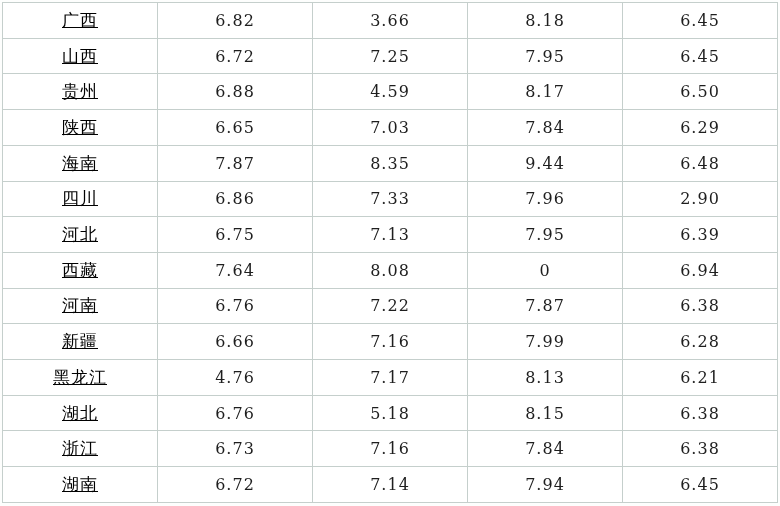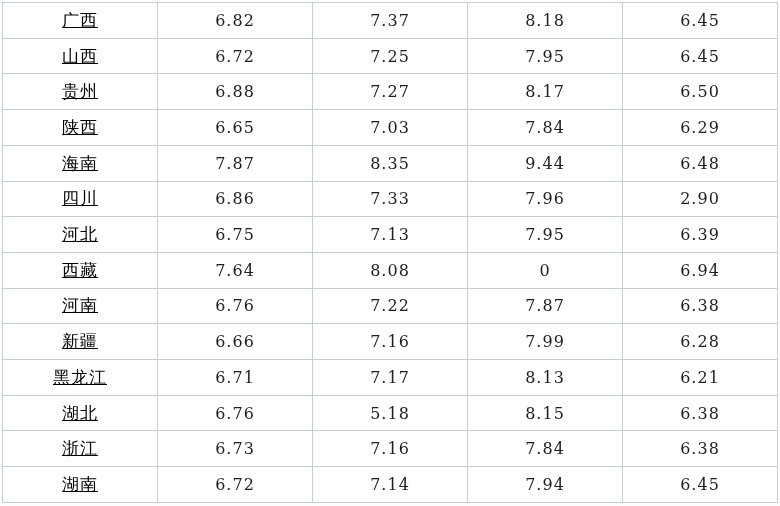--- a/index.html
+++ b/index.html
@@ -58,35 +58,35 @@
       <col style="width:20%">
         <col style="width:20%">
         <col style="width:20%">
         <col style="width:20%">
         <col style="width:20%">
     </colgroup>
     <tbody id="table-body">
         <tr>
           <td class="region-cell"><span class="region-link">广西</span></td>
           <td class="price-cell">6.82</td>
-          <td class="price-cell">7.37</td>
+          <td class="price-cell">3.66</td>
           <td class="price-cell">8.18</td>
           <td class="price-cell">6.45</td>
         </tr>
         <tr>
           <td class="region-cell"><span class="region-link">山西</span></td>
           <td class="price-cell">6.72</td>
           <td class="price-cell">7.25</td>
           <td class="price-cell">7.95</td>
           <td class="price-cell">6.45</td>
         </tr>
         <tr>
           <td class="region-cell"><span class="region-link">贵州</span></td>
           <td class="price-cell">6.88</td>
-          <td class="price-cell">7.27</td>
+          <td class="price-cell">4.59</td>
           <td class="price-cell">8.17</td>
           <td class="price-cell">6.50</td>
         </tr>
         <tr>
           <td class="region-cell"><span class="region-link">陕西</span></td>
           <td class="price-cell">6.65</td>
           <td class="price-cell">7.03</td>
           <td class="price-cell">7.84</td>
           <td class="price-cell">6.29</td>
         </tr>
@@ -127,21 +127,21 @@
         </tr>
         <tr>
           <td class="region-cell"><span class="region-link">新疆</span></td>
           <td class="price-cell">6.66</td>
           <td class="price-cell">7.16</td>
           <td class="price-cell">7.99</td>
           <td class="price-cell">6.28</td>
         </tr>
         <tr>
           <td class="region-cell"><span class="region-link">黑龙江</span></td>
-          <td class="price-cell">6.71</td>
+          <td class="price-cell">4.76</td>
           <td class="price-cell">7.17</td>
           <td class="price-cell">8.13</td>
           <td class="price-cell">6.21</td>
         </tr>
         <tr>
           <td class="region-cell"><span class="region-link">湖北</span></td>
           <td class="price-cell">6.76</td>
           <td class="price-cell">5.18</td>
           <td class="price-cell">8.15</td>
           <td class="price-cell">6.38</td>

